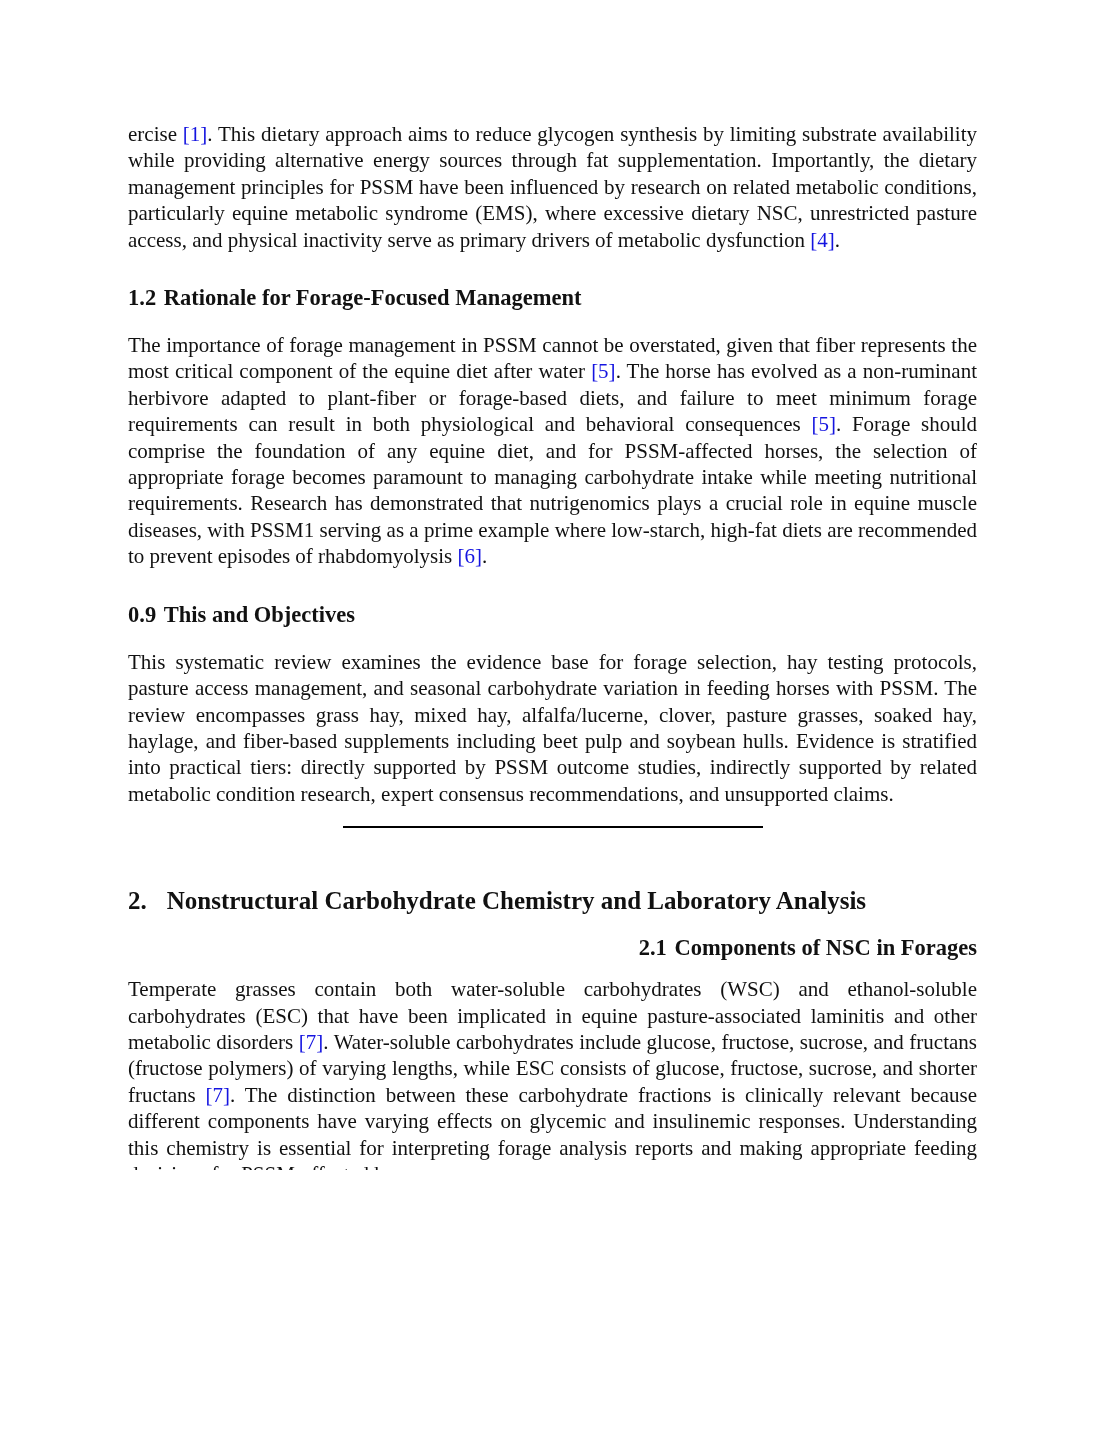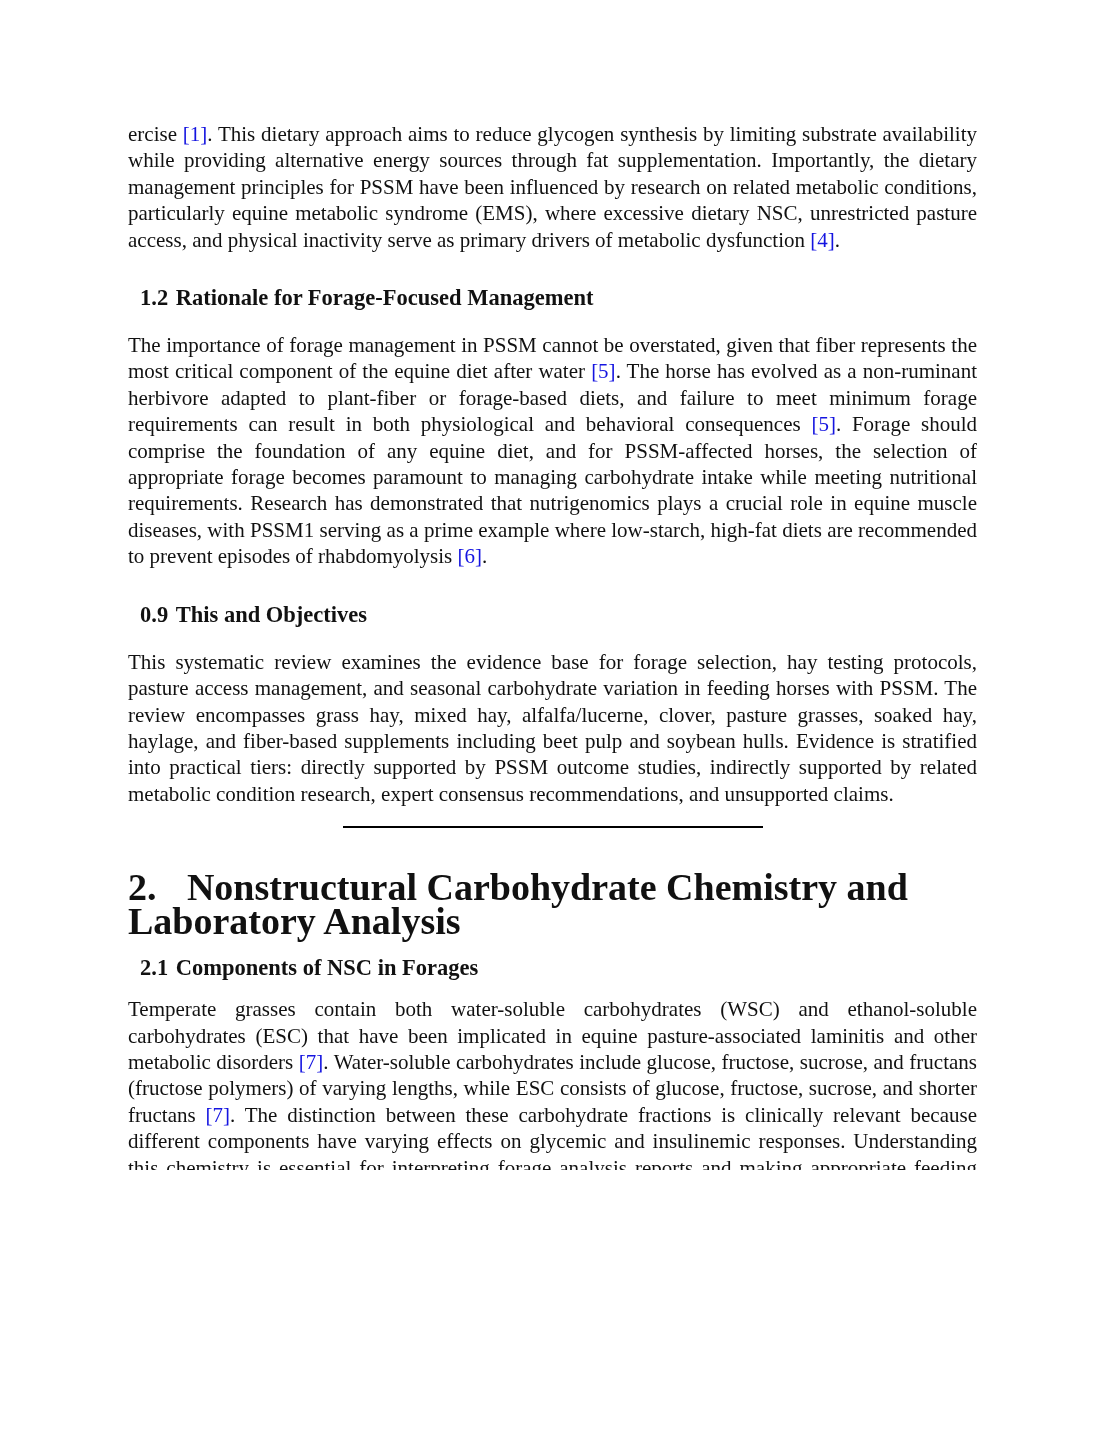--- a/index.html
+++ b/index.html
@@ -25,31 +25,31 @@
     line-height: 26.4px;
     text-align: justify;
     hyphens: auto;
     -webkit-hyphens: auto;
   }
   .cite { color: var(--link); white-space: nowrap; }
   h3.subsection {
     font-size: 22.5px;
     line-height: 28px;
     font-weight: 700;
-    margin: 31px 0 20px 12px;
+    margin: 31px 0 20px 0;
   }
   h3.subsection .sec-num { margin-right: 0.34em; }
   h2.section {
-    font-size: 38px;
+    font-size: 25px;
     line-height: 34px;
     font-weight: 700;
-    margin: 42px 0 16px 0;
+    margin: 56px 0 16px 0;
   }
   h2.section .sec-num { margin-right: 0.8em; }
-  h3.after-section { margin-top: 13px; margin-bottom: 14px; }
+  h3.after-section { margin-top: 13px; margin-bottom: 14px; text-align: right; }
   .rule-wrap { text-align: center; margin-top: 19px; height: 2px; line-height: 0; }
   .rule {
     display: inline-block;
     width: 420px;
     height: 2px;
     background: #000000;
     vertical-align: top;
   }
   .pagenum {
     position: absolute;

